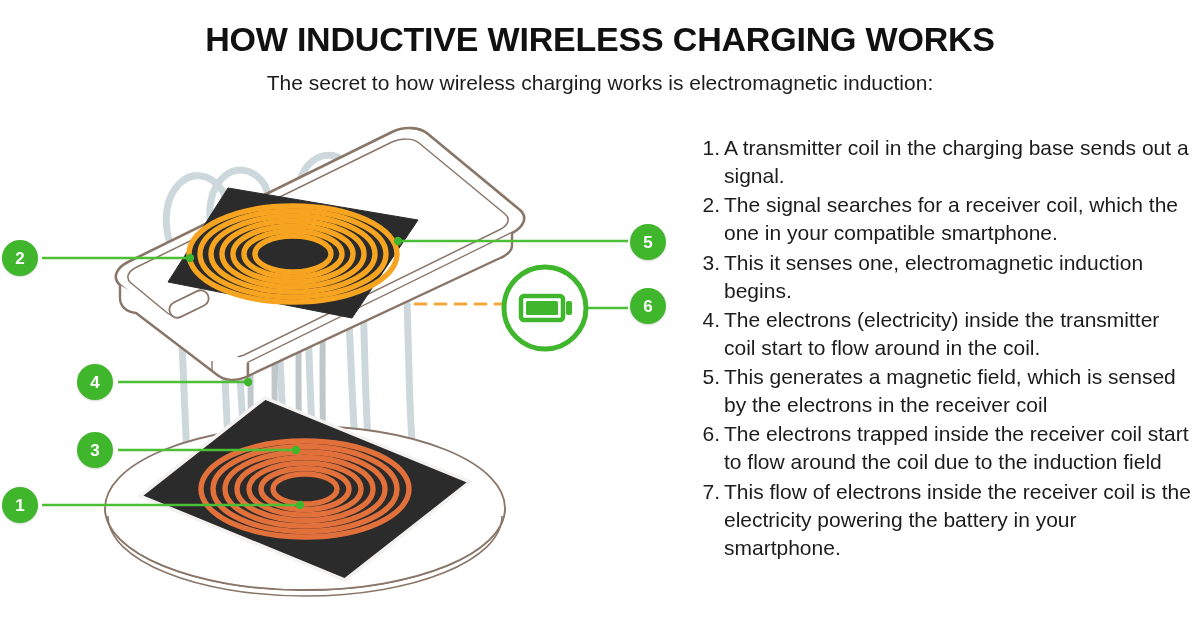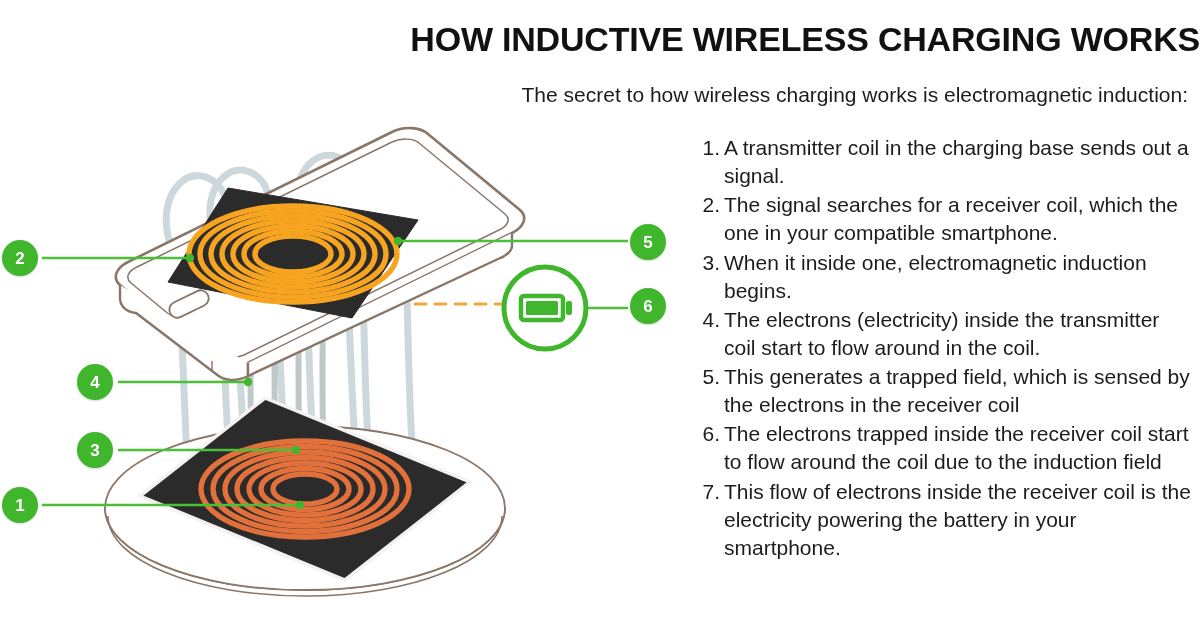--- a/index.html
+++ b/index.html
@@ -10,33 +10,33 @@
     font-family:"Liberation Sans","DejaVu Sans",sans-serif;
     overflow:hidden;
     position:relative;
     color:#1a1a1a;
   }
   .page{position:relative;width:1200px;height:630px;}
 
   
   .header{
     position:absolute;left:0;top:0;width:1200px;
-    text-align:right;
+    text-align:center;
   }
   .title{
     margin:0;
     padding-top:20px;
     font-size:34px;
     font-weight:bold;
     letter-spacing:-0.2px;
     color:#111111;
     line-height:1.15;
   }
   .subtitle{
-    margin:12px;
+    margin:0;
     padding-top:11px;
     font-size:21px;
     font-weight:400;
     color:#1c1c1c;
     line-height:1.2;
   }
 
   
   .steps{
     position:absolute;
@@ -228,29 +228,29 @@
       <li class="step">
         <span class="step-num">1.</span>
         <span class="step-text">A transmitter coil in the charging base sends out a signal.</span>
       </li>
       <li class="step">
         <span class="step-num">2.</span>
         <span class="step-text">The signal searches for a receiver coil, which the one in your compatible smartphone.</span>
       </li>
       <li class="step">
         <span class="step-num">3.</span>
-        <span class="step-text">When it inside one, electromagnetic induction begins.</span>
+        <span class="step-text">This it senses one, electromagnetic induction begins.</span>
       </li>
       <li class="step">
         <span class="step-num">4.</span>
         <span class="step-text">The electrons (electricity) inside the transmitter coil start to flow around in the coil.</span>
       </li>
       <li class="step">
         <span class="step-num">5.</span>
-        <span class="step-text">This generates a trapped field, which is sensed by the electrons in the receiver coil</span>
+        <span class="step-text">This generates a magnetic field, which is sensed by the electrons in the receiver coil</span>
       </li>
       <li class="step">
         <span class="step-num">6.</span>
         <span class="step-text">The electrons trapped inside the receiver coil start to flow around the coil due to the induction field</span>
       </li>
       <li class="step">
         <span class="step-num">7.</span>
         <span class="step-text">This flow of electrons inside the receiver coil is the electricity powering the battery in your smartphone.</span>
       </li>
     </ol>

